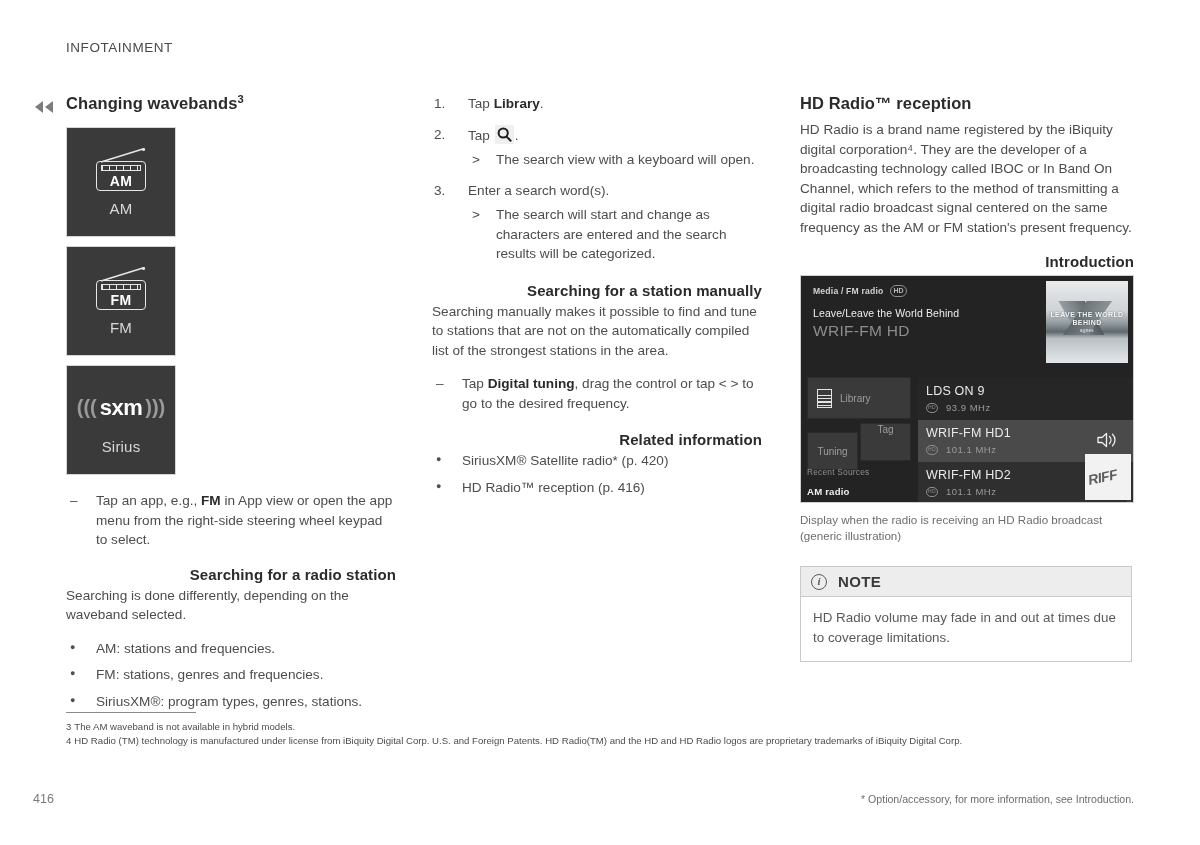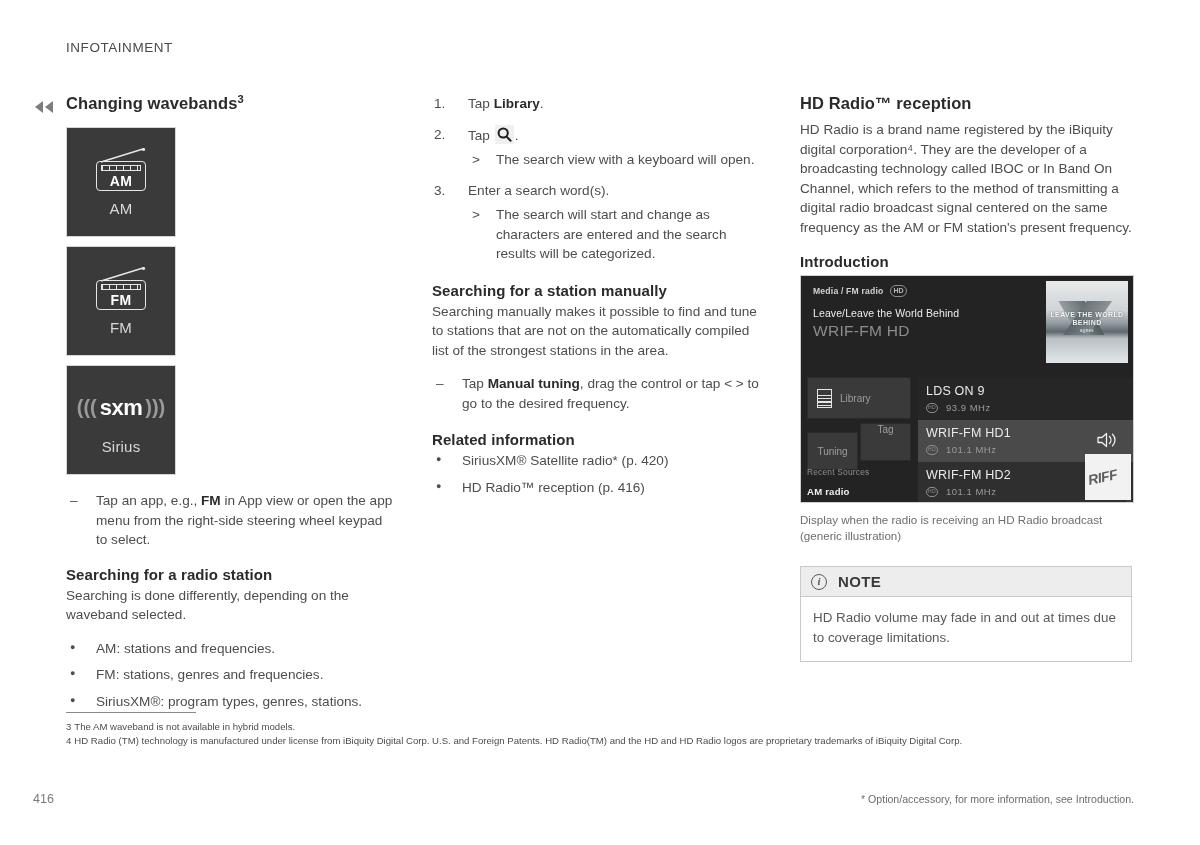--- a/index.html
+++ b/index.html
@@ -56,20 +56,21 @@
     color: #2b2b2b;
     margin: 0 0 7px 0;
     letter-spacing: 0.1px;
   }
   h3.sub {
     font-size: 15px;
     font-weight: bold;
     color: #2b2b2b;
     margin: 0 0 3px 0;
     letter-spacing: 0.1px;
+    text-align: right;
   }
   p.body {
     font-size: 13.6px;
     line-height: 19.5px;
     margin: 0 0 14px 0;
     color: #4d4d4d;
   }
   sup {
     font-size: 0.68em;
     vertical-align: super;
@@ -606,21 +607,21 @@
         <span class="num">3.</span><span>Enter a search word(s).</span>
         <div class="sub-result"><span class="gt">&gt;</span><span>The search will start and change as characters are entered and the search results will be categorized.</span></div>
       </li>
 
     </ol>
 
     <h3 class="sub" style="margin-top:18px;">Searching for a station manually</h3>
     <p class="body">Searching manually makes it possible to find and tune to stations that are not on the automatically compiled list of the strongest stations in the area.</p>
 
     <ul class="dashlist">
-      <li><span>Tap </span><b>Manual tuning</b><span>, drag the control or tap &lt; &gt; to go to the desired frequency.</span></li>
+      <li><span>Tap </span><b>Digital tuning</b><span>, drag the control or tap &lt; &gt; to go to the desired frequency.</span></li>
     </ul>
 
     <h3 class="sub" style="margin-top:18px;">Related information</h3>
     <ul class="bullets">
       <li>SiriusXM® Satellite radio* (p. 420)</li>
       <li>HD Radio™ reception (p. 416)</li>
     </ul>
 
   </div>
 

